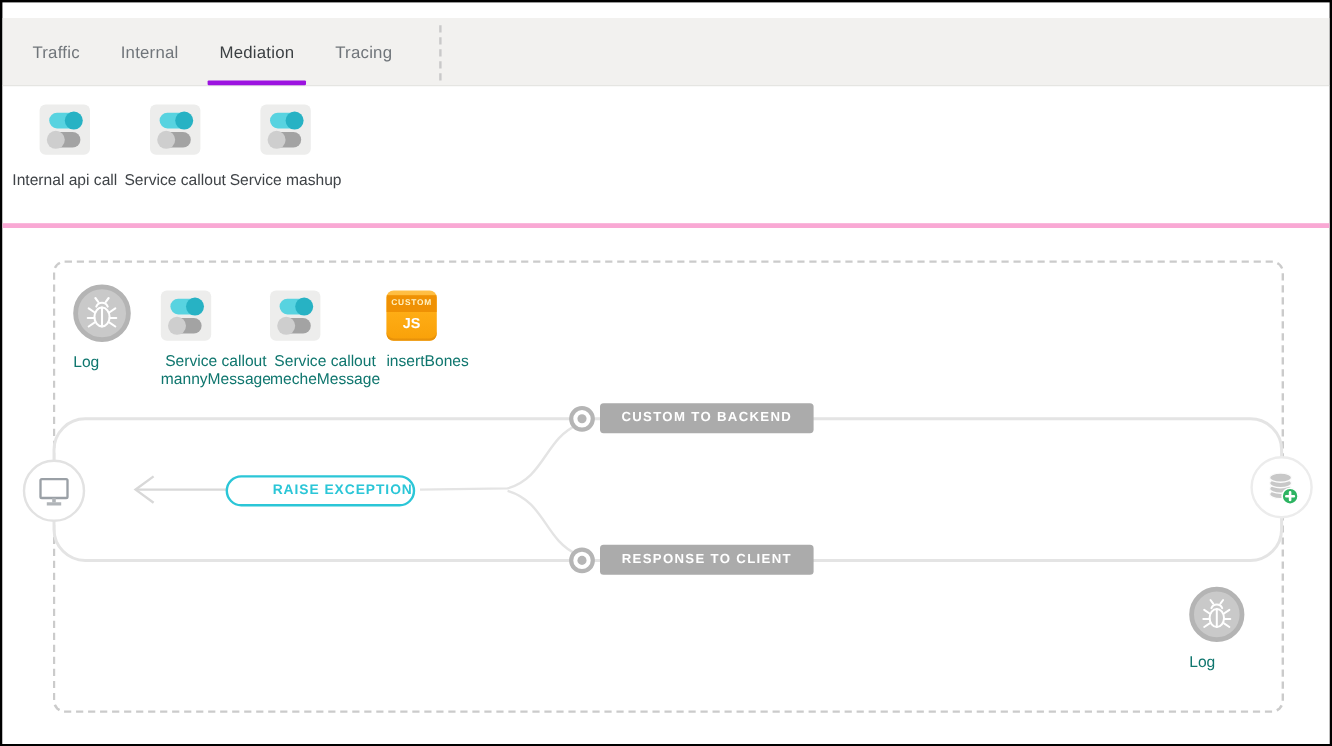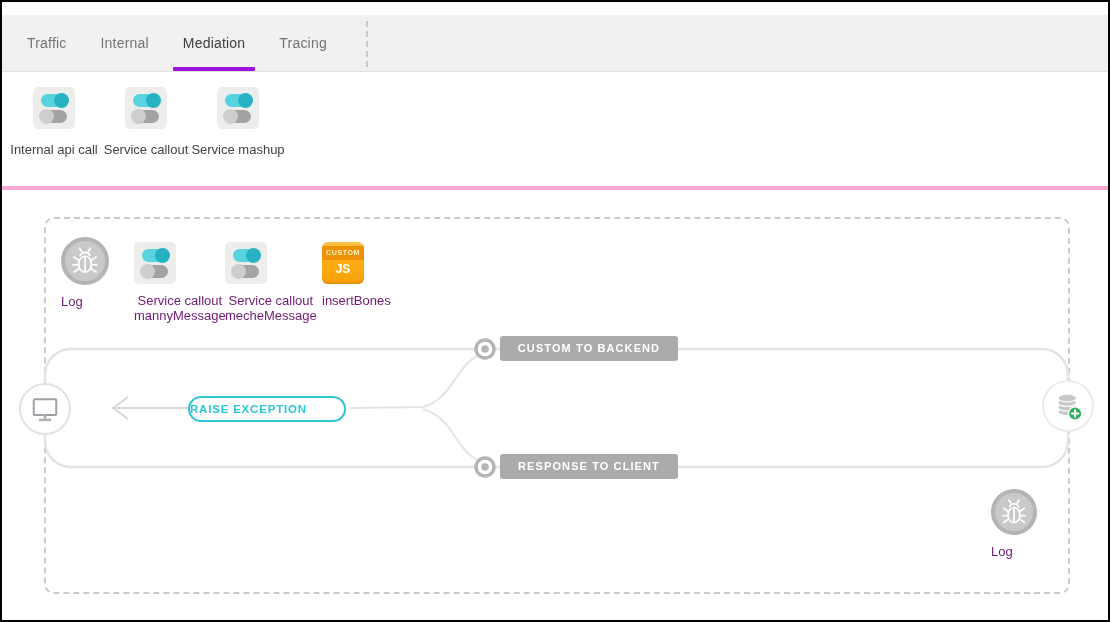--- a/index.html
+++ b/index.html
@@ -35,24 +35,24 @@
   .customjs-icon { width:42px; height:42px; border-radius:6px; overflow:hidden; background:linear-gradient(180deg,#ffc14b 0%, #ffae16 35%, #f9a109 100%); box-shadow: inset 0 -2px 0 #e8920a; }
   .cj-band { margin-top:4px; height:14px; background:#ef9104; color:#fff3c4; font-size:7px; font-weight:bold; letter-spacing:.6px; line-height:14px; text-align:center; }
   .cj-js { margin-top:2px; color:#fff; font-weight:bold; font-size:12px; text-align:center; }
 
   
   .canvas { position:relative; flex:1; background:#fff; }
   .dropzone { position:absolute; left:42px; top:27px; width:1026px; height:377px; border:2px dashed #cbcbcb; border-radius:10px; }
   .flow-svg { position:absolute; left:0; top:0; pointer-events:none; }
 
   .node { position:absolute; display:flex; flex-direction:column; align-items:flex-start; cursor:pointer; }
-  .node .nlabel { margin-top:9px; font-size:13px; color:#701a75; line-height:15px; text-align:center; white-space:nowrap; }
+  .node .nlabel { margin-top:9px; font-size:13px; color:#0f766e; line-height:15px; text-align:center; white-space:nowrap; }
 
   .flow-label { position:absolute; width:178px; height:25px; line-height:25px; text-align:center; background:#ababab; color:#fff; font-size:11px; font-weight:bold; letter-spacing:1.1px; border-radius:3px; }
-  .exception-pill { position:absolute; left:186px; top:206px; width:158px; height:26px; line-height:22px; text-align:left; background:#fff; border:2px solid #2bc6d7; color:#2bc6d7; font-size:11.5px; font-weight:bold; letter-spacing:.8px; border-radius:13px; }
+  .exception-pill { position:absolute; left:186px; top:206px; width:158px; height:26px; line-height:22px; text-align:right; background:#fff; border:2px solid #2bc6d7; color:#2bc6d7; font-size:11.5px; font-weight:bold; letter-spacing:.8px; border-radius:13px; }
 
   .endpoint { position:absolute; width:52px; height:52px; border-radius:50%; background:#fff; display:flex; align-items:center; justify-content:center; }
   .endpoint.client { left:17px; top:193px; border:2px solid #e2e2e2; }
   .endpoint.backend { left:1040px; top:190px; border:2px solid #ececec; }
 </style>
 </head>
 <body>
 
 <div class="frame">
 

